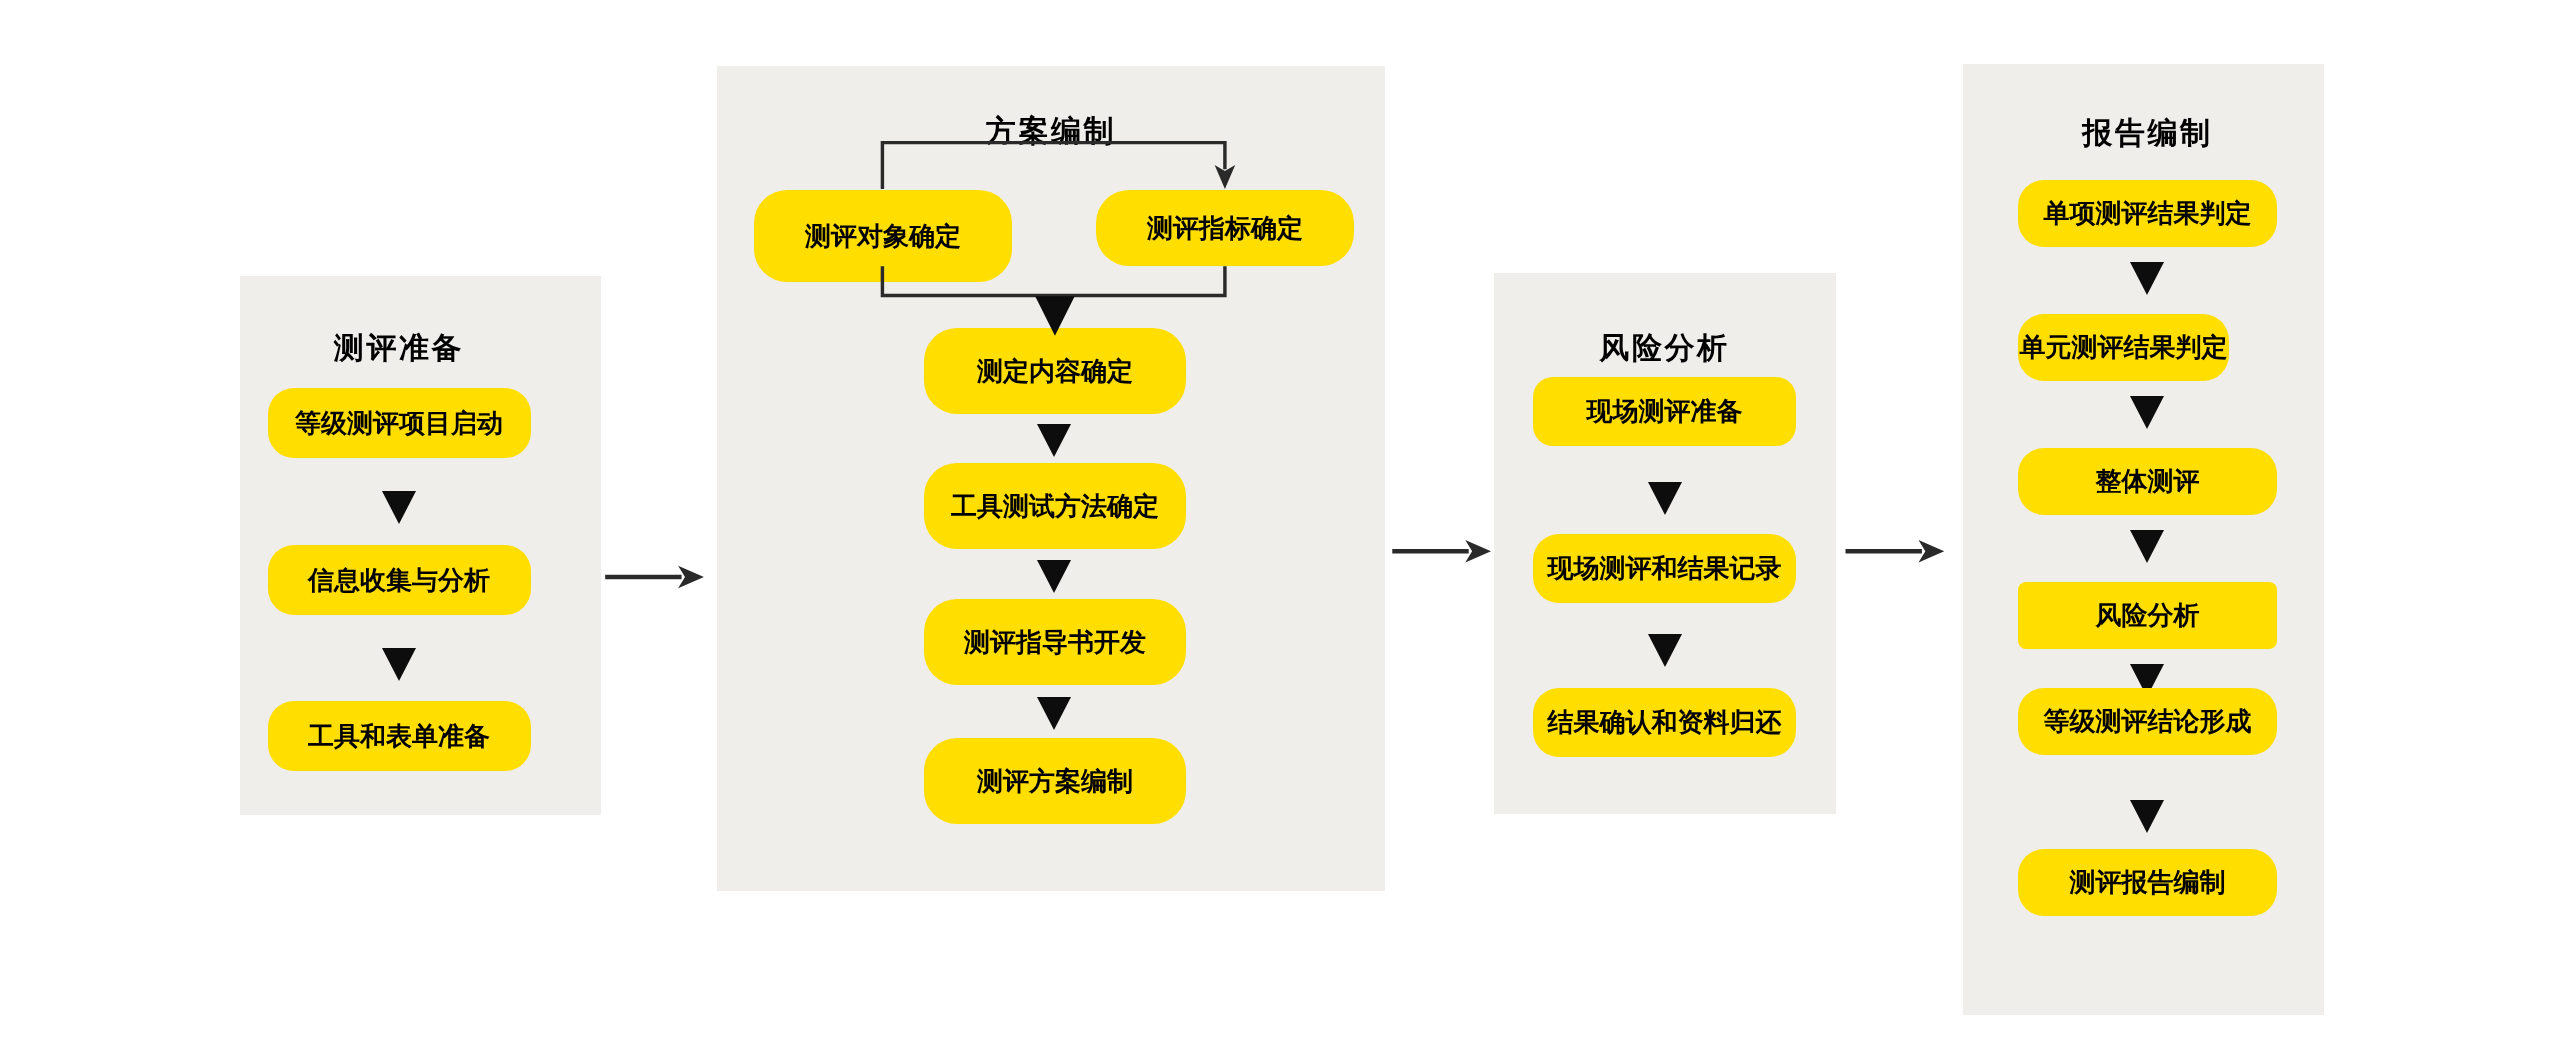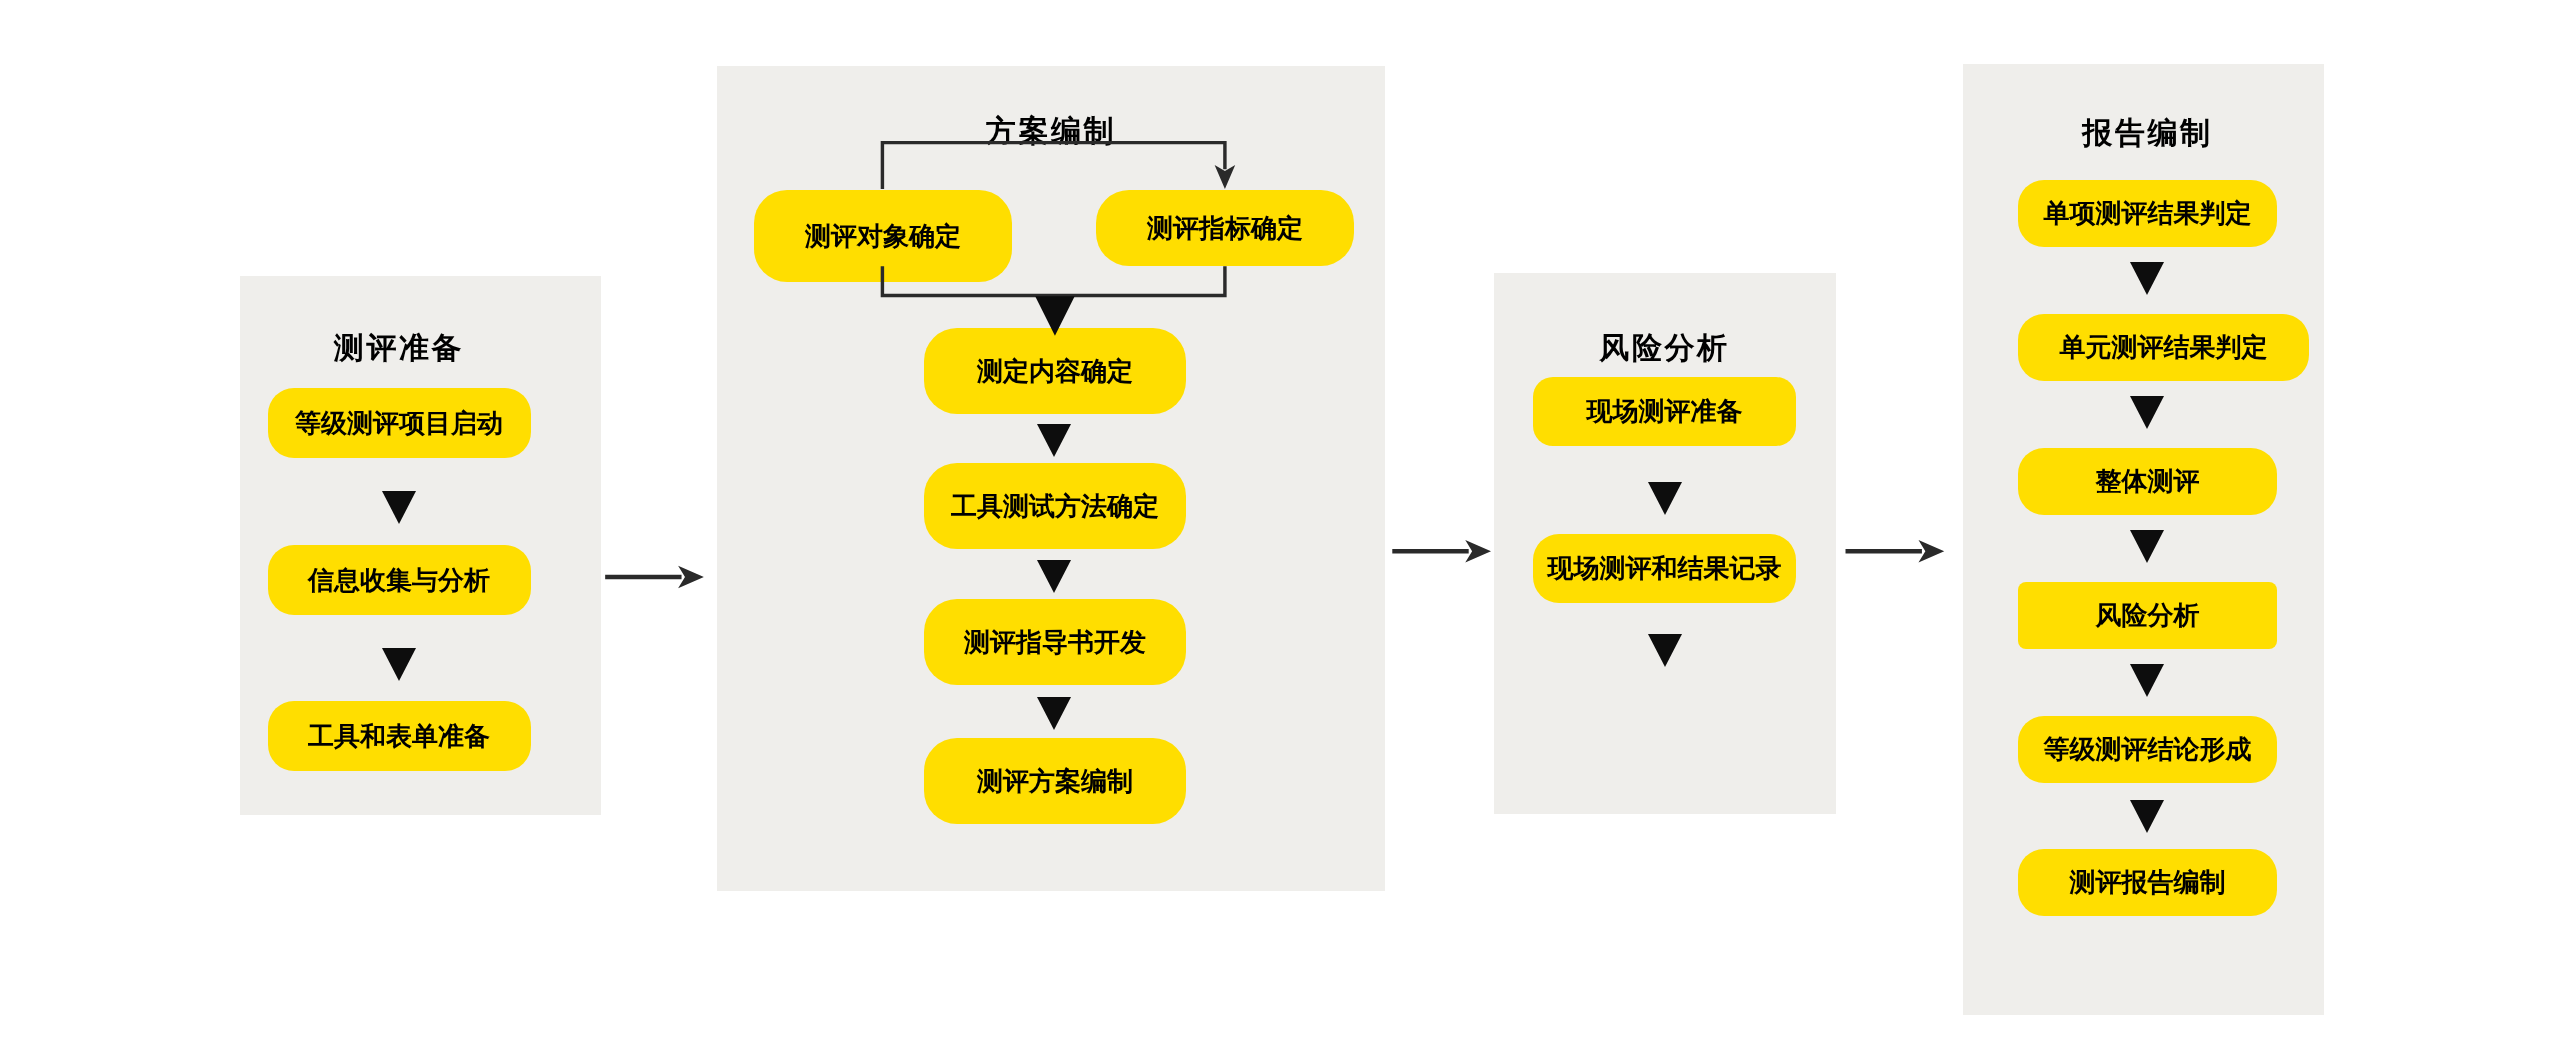--- a/index.html
+++ b/index.html
@@ -47,33 +47,34 @@
     <div class="tri" style="left:320px;top:631px;"></div>
     <div class="box tall" style="left:207px;top:672px;width:262px;height:86px;">测评方案编制</div>
   </section>
 
   <section class="panel panel-3">
     <h2 class="ptitle" style="left:39px;top:55px;width:263px;">风险分析</h2>
     <div class="box" style="left:39px;top:104px;width:263px;height:69px;border-radius:20px;">现场测评准备</div>
     <div class="tri" style="left:154px;top:209px;"></div>
     <div class="box" style="left:39px;top:261px;width:263px;height:69px;">现场测评和结果记录</div>
     <div class="tri" style="left:154px;top:361px;"></div>
+    <div class="box" style="left:39px;top:415px;width:263px;height:69px;">结果确认和资料归还</div>
   </section>
 
   <section class="panel panel-4">
     <h2 class="ptitle" style="left:55px;top:49px;width:259px;">报告编制</h2>
     <div class="box" style="left:55px;top:116px;width:259px;height:67px;">单项测评结果判定</div>
     <div class="tri" style="left:167px;top:198px;"></div>
-    <div class="box" style="left:55px;top:250px;width:291px;height:67px;">单元测评结果判定</div>
+    <div class="box" style="left:55px;top:250px;width:211px;height:67px;">单元测评结果判定</div>
     <div class="tri" style="left:167px;top:332px;"></div>
     <div class="box" style="left:55px;top:384px;width:259px;height:67px;">整体测评</div>
     <div class="tri" style="left:167px;top:466px;"></div>
     <div class="box" style="left:55px;top:518px;width:259px;height:67px;border-radius:8px;">风险分析</div>
     <div class="tri" style="left:167px;top:600px;"></div>
-    <div class="box" style="left:55px;top:652px;width:259px;height:67px;">等级测评结论形成</div>
+    <div class="box" style="left:55px;top:624px;width:259px;height:67px;">等级测评结论形成</div>
     <div class="tri" style="left:167px;top:736px;"></div>
     <div class="box" style="left:55px;top:785px;width:259px;height:67px;">测评报告编制</div>
   </section>
 
   <svg class="overlay" viewBox="0 0 3001 1231" xmlns="http://www.w3.org/2000/svg">
 
     <g>
       <line x1="705" y1="672" x2="794" y2="672" stroke="#2a2a2a" stroke-width="5"></line>
       <polygon points="820,672 790,659 798,672 790,685" fill="#2a2a2a"></polygon>
     </g>

